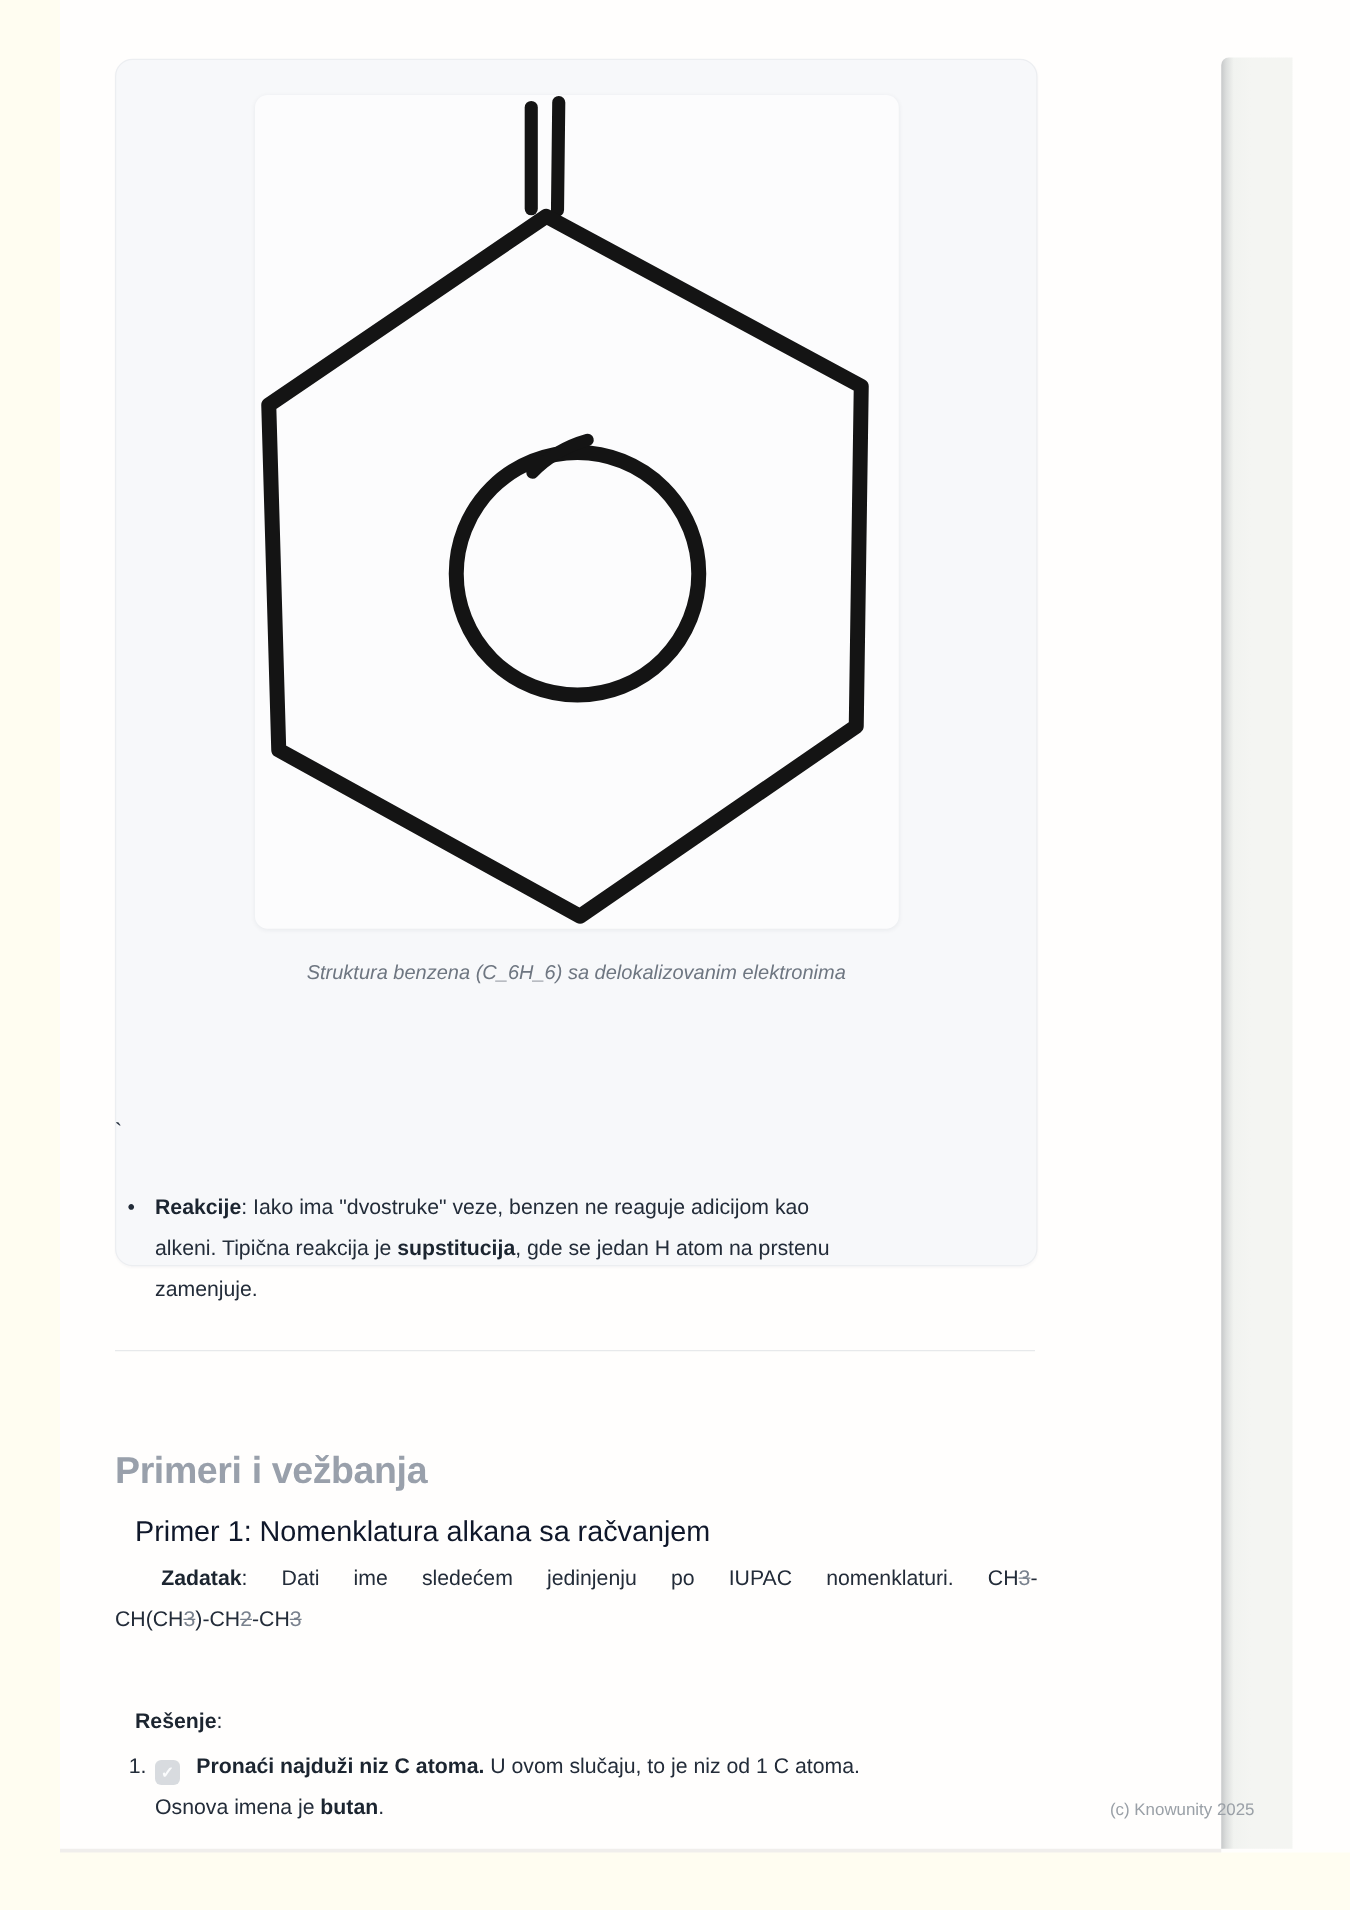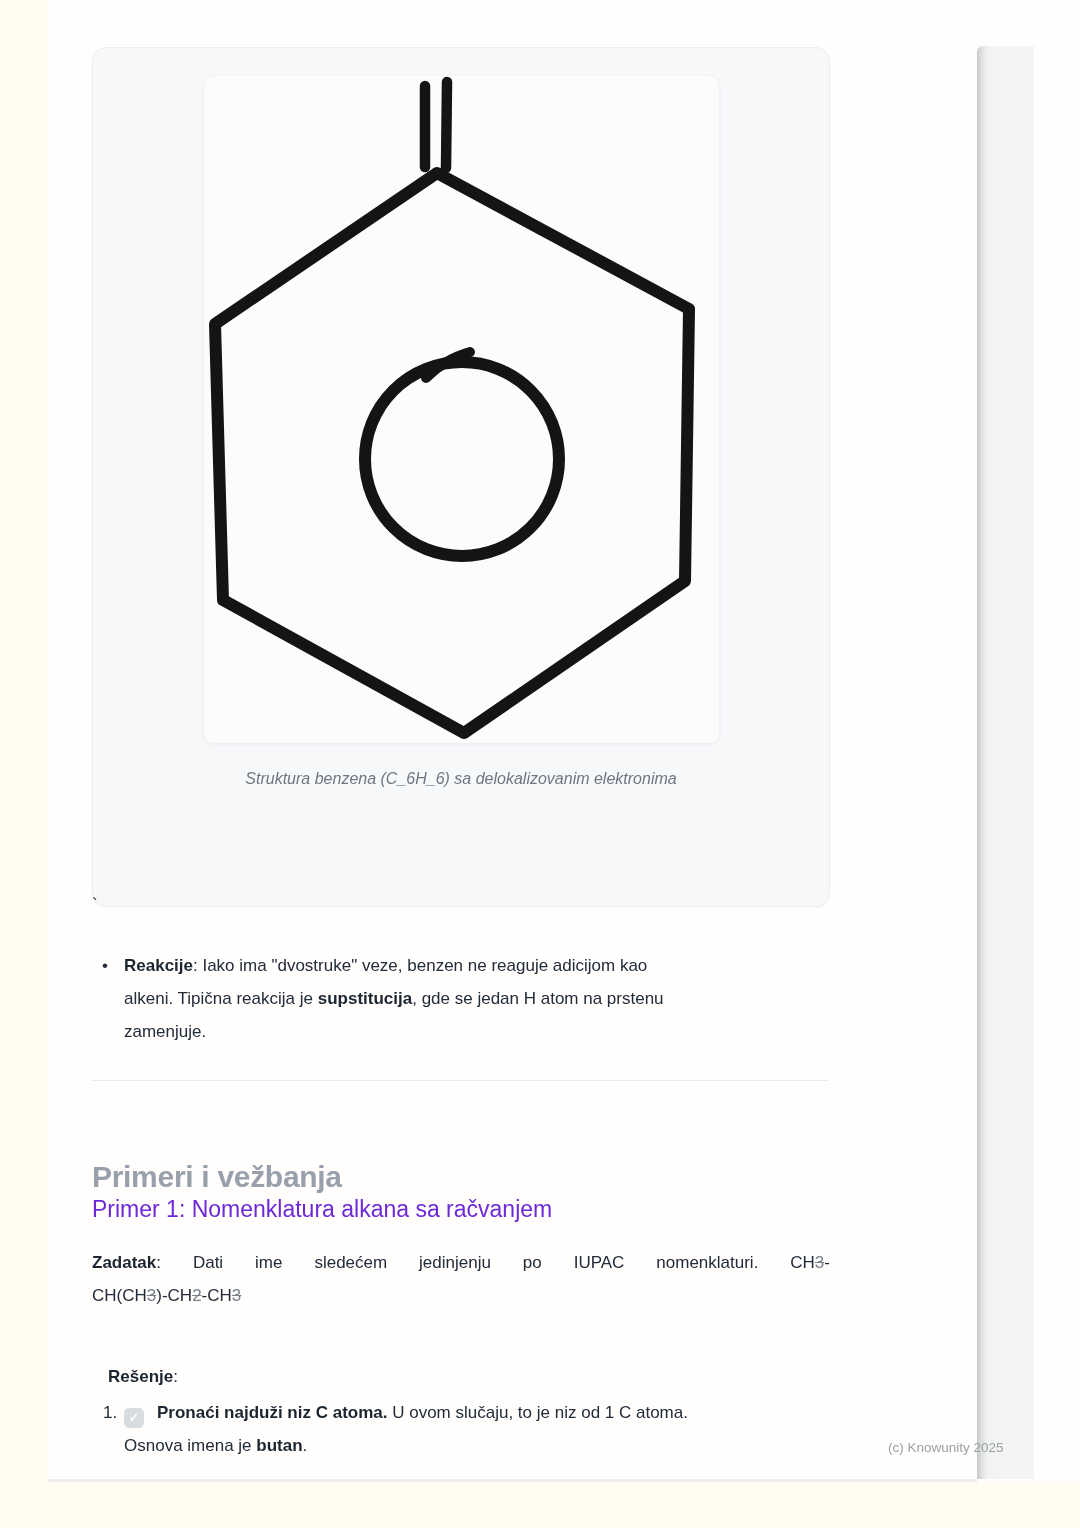--- a/index.html
+++ b/index.html
@@ -8,21 +8,21 @@
 
   
   .margin-left{position:absolute; left:0; top:0; width:48px; height:1528px; background:#fffdf1;}
   .margin-bottom{position:absolute; left:0; top:1482px; width:1080px; height:46px; background:#fffdf1;}
   .page-bottom-edge{position:absolute; left:48px; top:1479px; width:929px; height:3px; background:rgba(160,158,148,0.16);}
   .next-page-strip{position:absolute; left:977px; top:46px; width:57px; height:1433px;
     border-radius:6px 0 0 0;
     background:linear-gradient(to right,#c7c9ca 0px,#dcdedd 4px,#f1f3f0 10px,#f4f5f2 24px,#f4f5f2 100%);}
 
   
-  .figure-card{position:absolute; left:92px; top:47px; width:738px; height:860px; margin:0;
+  .figure-card{position:absolute; left:92px; top:47px; width:738px; height:966px; margin:0;
     background:#f7f8fa; border:1px solid #eceef1; border-radius:14px; box-sizing:border-box;
     box-shadow:0 1px 2px rgba(20,30,50,0.03);}
   .figure-image{position:absolute; left:111px; top:28px; width:515px; height:667px;
     background:#fcfcfd; border-radius:10px; box-shadow:0 1px 4px rgba(30,40,60,0.07);}
   .figure-image svg{display:block; width:100%; height:100%;}
   .figure-image svg *{fill:none; stroke:#141414; stroke-linecap:round; stroke-linejoin:round;}
   .figure-caption{position:absolute; left:0; right:0; top:722px; text-align:center;
     font-style:italic; font-size:16px; color:#6e7681;}
 
   
@@ -33,24 +33,24 @@
   .stray{position:absolute; left:92px; top:888px; font-size:17px; line-height:33px; color:#27303d;}
 
   .bullet-item{position:absolute; left:92px; top:949px; width:740px;}
   .bullet-item .dot{position:absolute; left:10px; top:0; font-size:17px; line-height:33px; color:#232c39;}
   .bullet-item p{margin:0 0 0 32px;}
 
   .divider{position:absolute; left:92px; top:1080px; width:736px; height:1px; border:none; background:#e7e9eb; margin:0;}
 
   h2.section{position:absolute; left:92px; top:1160px; margin:0; font-size:30px; font-weight:700;
     letter-spacing:-0.3px; color:#99a0ab;}
-  h3.subsection{position:absolute; left:92px; top:1196px; margin:0; font-size:23px; font-weight:400; color:#6d28d9;}
+  h3.subsection{position:absolute; left:92px; top:1196px; margin:16px; font-size:23px; font-weight:400; color:#0f172a;}
 
   .zadatak{position:absolute; left:92px; top:1246px; width:738px; margin:0;}
-  .zadatak .line1{display:block; text-align:justify; text-align-last:justify;}
+  .zadatak .line1{display:block; text-align:justify; text-align-last:justify;margin-left:37px;}
   .zadatak .line2{display:block;}
 
   .resenje{position:absolute; left:92px; top:1344px; margin:16px;}
 
   .step{position:absolute; left:92px; top:1396px; width:740px;}
   .step .step-num{position:absolute; left:11px; top:0; font-size:17px; line-height:33px; color:#232c39;}
   .step .step-body{margin-left:32px;}
   .checkbox{display:inline-block; width:20px; height:20px; margin-right:13px; vertical-align:-4px;
     background:#d8dbdf; border-radius:5px; text-align:center;}
   .checkbox .check{display:block; font-size:13px; line-height:20px; font-weight:700; color:#fbfcfd;}

